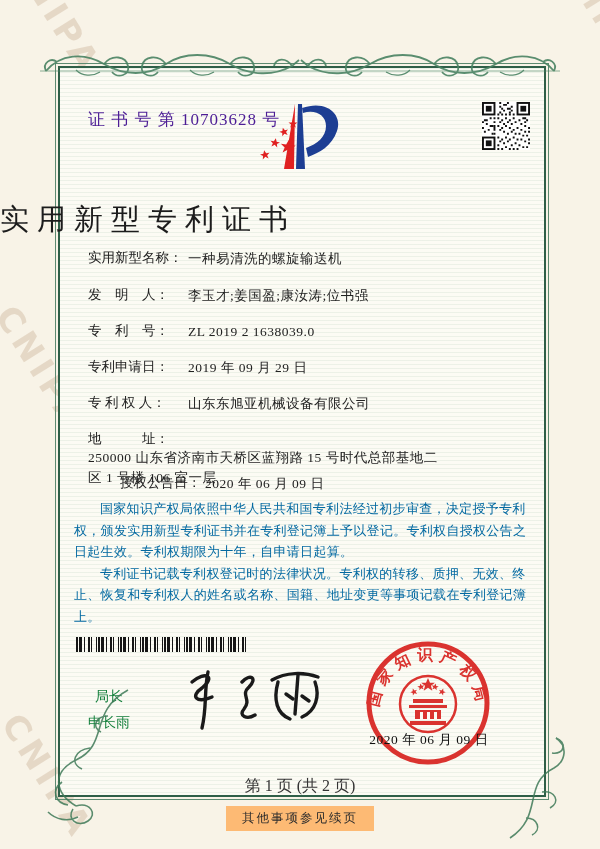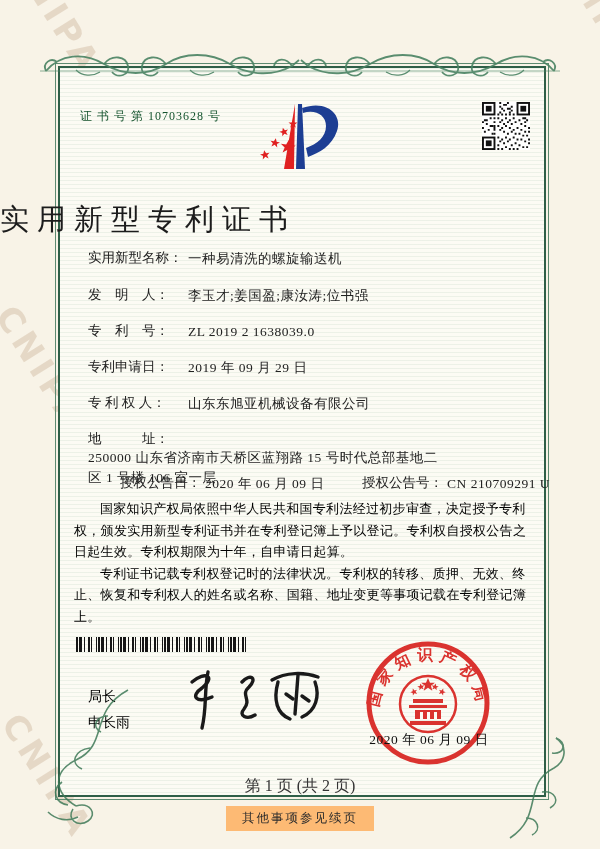--- a/index.html
+++ b/index.html
@@ -16,46 +16,46 @@
   
   .frame{position:absolute;left:55px;top:63px;width:494px;height:737px;
          border:1px solid #5d8a71;padding:2px;box-sizing:border-box;z-index:2;}
   .frame-inner{width:100%;height:100%;box-sizing:border-box;border:2px solid #2f5f48;
       background:
         repeating-linear-gradient(180deg,rgba(140,180,152,.14) 0 1px,rgba(0,0,0,0) 1px 4px),
         #fcfbf4;}
 
   .content{position:absolute;inset:0;z-index:3;}
 
-  .certno{position:absolute;left:80px;top:108px;font-size:12px;color:#14532d;letter-spacing:1px;}
+  .certno{position:absolute;left:88px;top:108px;font-size:17px;color:#4c1d95;letter-spacing:1px;}
   .title{position:absolute;left:0;right:0;top:200px;text-align:left;font-size:29px;
          font-weight:400;color:#1c1c1c;letter-spacing:8px;}
 
   .field-row{position:absolute;left:88px;width:440px;font-size:13.5px;color:#222;}
   .flabel{display:inline-block;width:100px;vertical-align:top;font-weight:400;}
   .fvalue{display:inline-block;width:330px;vertical-align:top;line-height:1.45;letter-spacing:.5px;}
   .grant-pair{white-space:nowrap;}
   .grant-b{position:absolute;left:242px;top:0;}
   .grant-pair .flabel{width:auto;margin-right:4px;padding-left:32px;}
   .grant-pair .fvalue{width:auto;}
 
   .paras{position:absolute;left:74px;top:498px;width:458px;font-size:13px;line-height:21.5px;
-         color:#000000;}
+         color:#0369a1;}
   .paras p{margin:0;text-indent:2em;letter-spacing:.3px;}
 
   .barcode{position:absolute;left:76px;top:637px;width:170px;height:15px;
     background:repeating-linear-gradient(90deg,
       #161616 0 2px,rgba(0,0,0,0) 2px 3px,
       #161616 3px 6px,rgba(0,0,0,0) 6px 8px,
       #161616 8px 9px,rgba(0,0,0,0) 9px 12px,
       #161616 12px 14px,rgba(0,0,0,0) 14px 15px,
       #161616 15px 16px,rgba(0,0,0,0) 16px 20px,
       #161616 20px 21px,rgba(0,0,0,0) 21px 22px);}
 
-  .signer{position:absolute;left:88px;top:684px;font-size:14px;color:#000000;line-height:26px;}
+  .signer{position:absolute;left:88px;top:684px;font-size:14px;color:#15803d;line-height:26px;text-align:center;}
   .signature{position:absolute;left:180px;top:664px;}
 
   .seal{position:absolute;left:362px;top:637px;width:132px;height:132px;}
   .seal-date{position:absolute;left:356px;top:731px;width:146px;text-align:center;
              font-size:13.5px;color:#111;letter-spacing:.5px;z-index:5;}
 
   .pageno{position:absolute;left:0;right:0;top:776px;text-align:center;font-size:16px;color:#333;}
   .note{position:absolute;left:0;right:0;top:806px;text-align:center;z-index:4;}
   .note span{display:inline-block;background:#fdba74;padding:4px 16px;font-size:12.5px;
              color:#2b2b2b;letter-spacing:2px;}
@@ -182,23 +182,20 @@
     </div>
     <div class="field-row" style="top:394px">
       <span class="flabel">专 利 权 人：</span><span class="fvalue">山东东旭亚机械设备有限公司</span>
     </div>
     <div class="field-row" style="top:430px">
       <span class="flabel">地　　　址：</span><span class="fvalue" style="width:356px">250000 山东省济南市天桥区蓝翔路 15 号时代总部基地二区 1 号楼 106 室一层</span>
     </div>
     <div class="field-row" style="top:474px">
       <span class="grant-pair">
         <span class="flabel">授权公告日：</span><span class="fvalue">2020 年 06 月 09 日</span>
-      </span>
-      <span class="grant-pair grant-b">
-        <span class="flabel">授权公告号：</span><span class="fvalue">CN 210709291 U</span>
       </span>
     </div>
 
     <div class="paras">
       <p>国家知识产权局依照中华人民共和国专利法经过初步审查，决定授予专利权，颁发实用新型专利证书并在专利登记簿上予以登记。专利权自授权公告之日起生效。专利权期限为十年，自申请日起算。</p>
       <p>专利证书记载专利权登记时的法律状况。专利权的转移、质押、无效、终止、恢复和专利权人的姓名或名称、国籍、地址变更等事项记载在专利登记簿上。</p>
     </div>
 
     <div class="barcode"></div>
 

